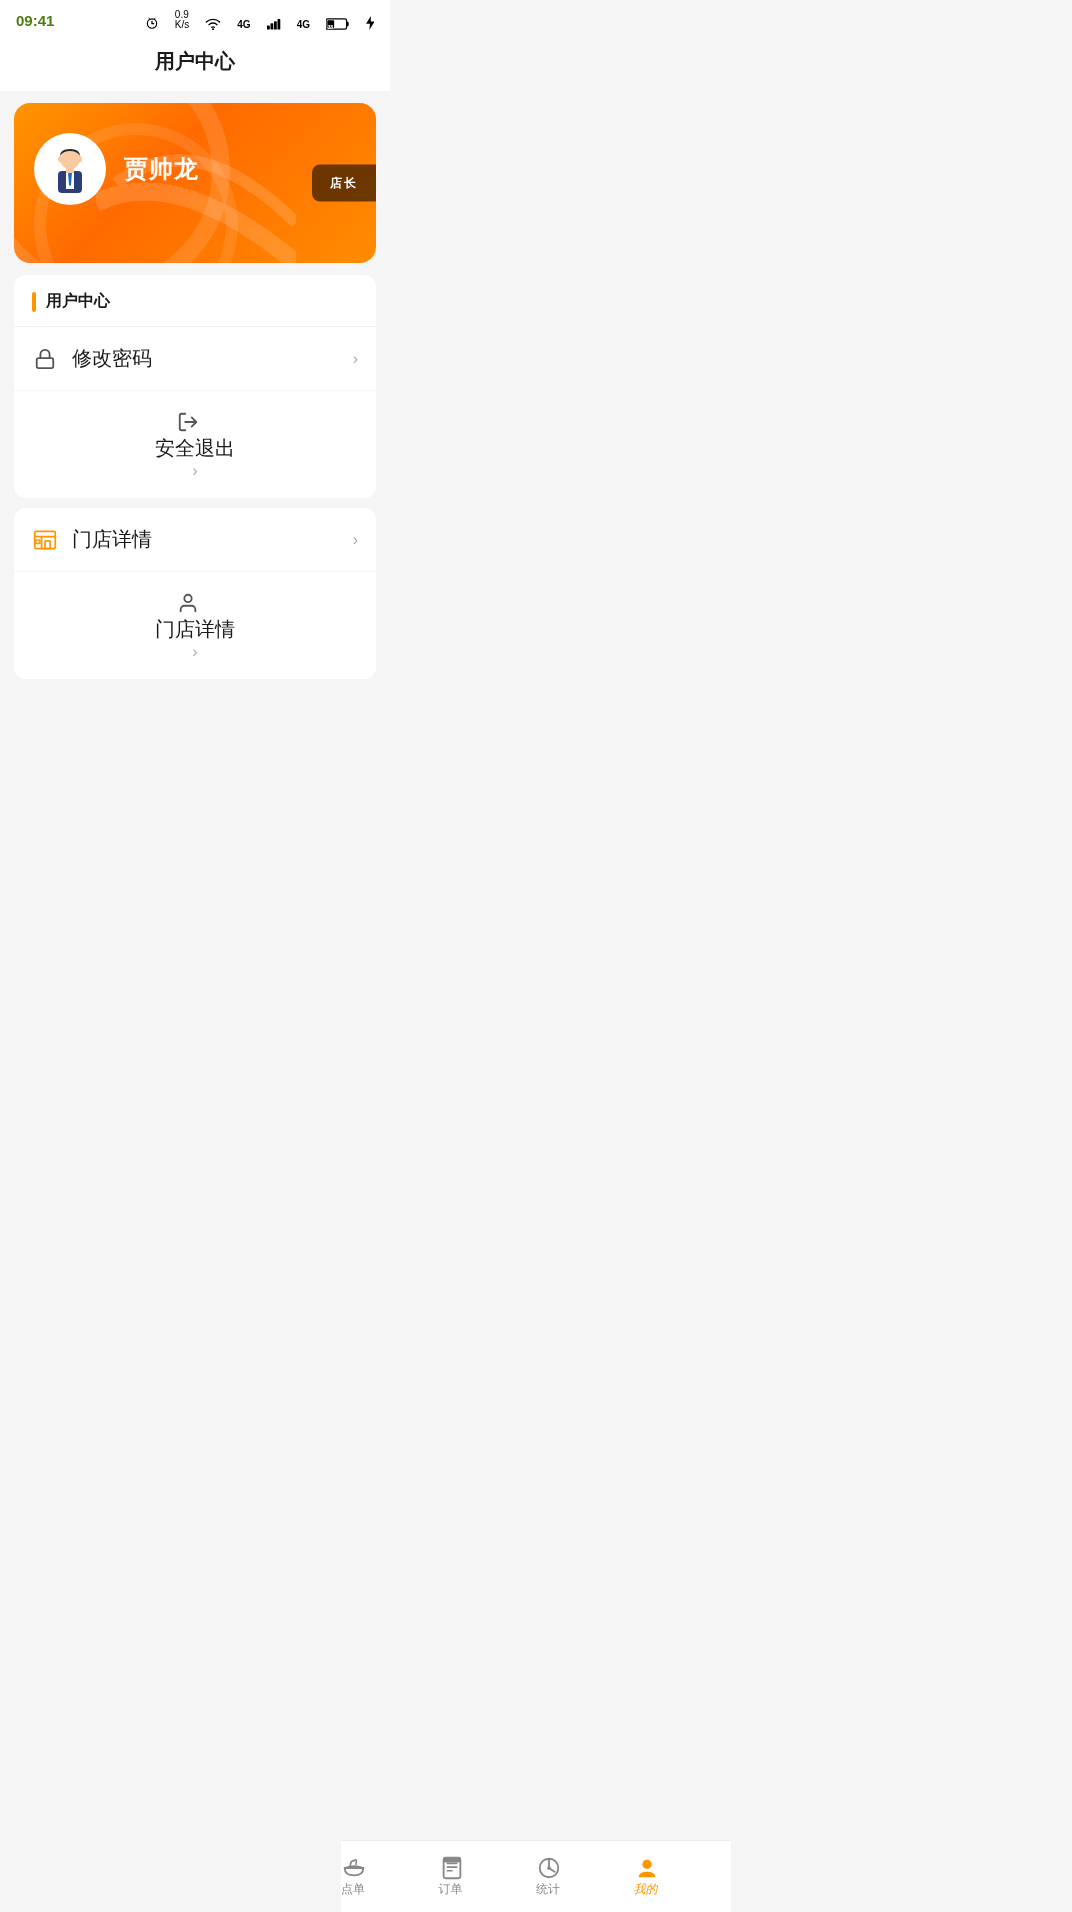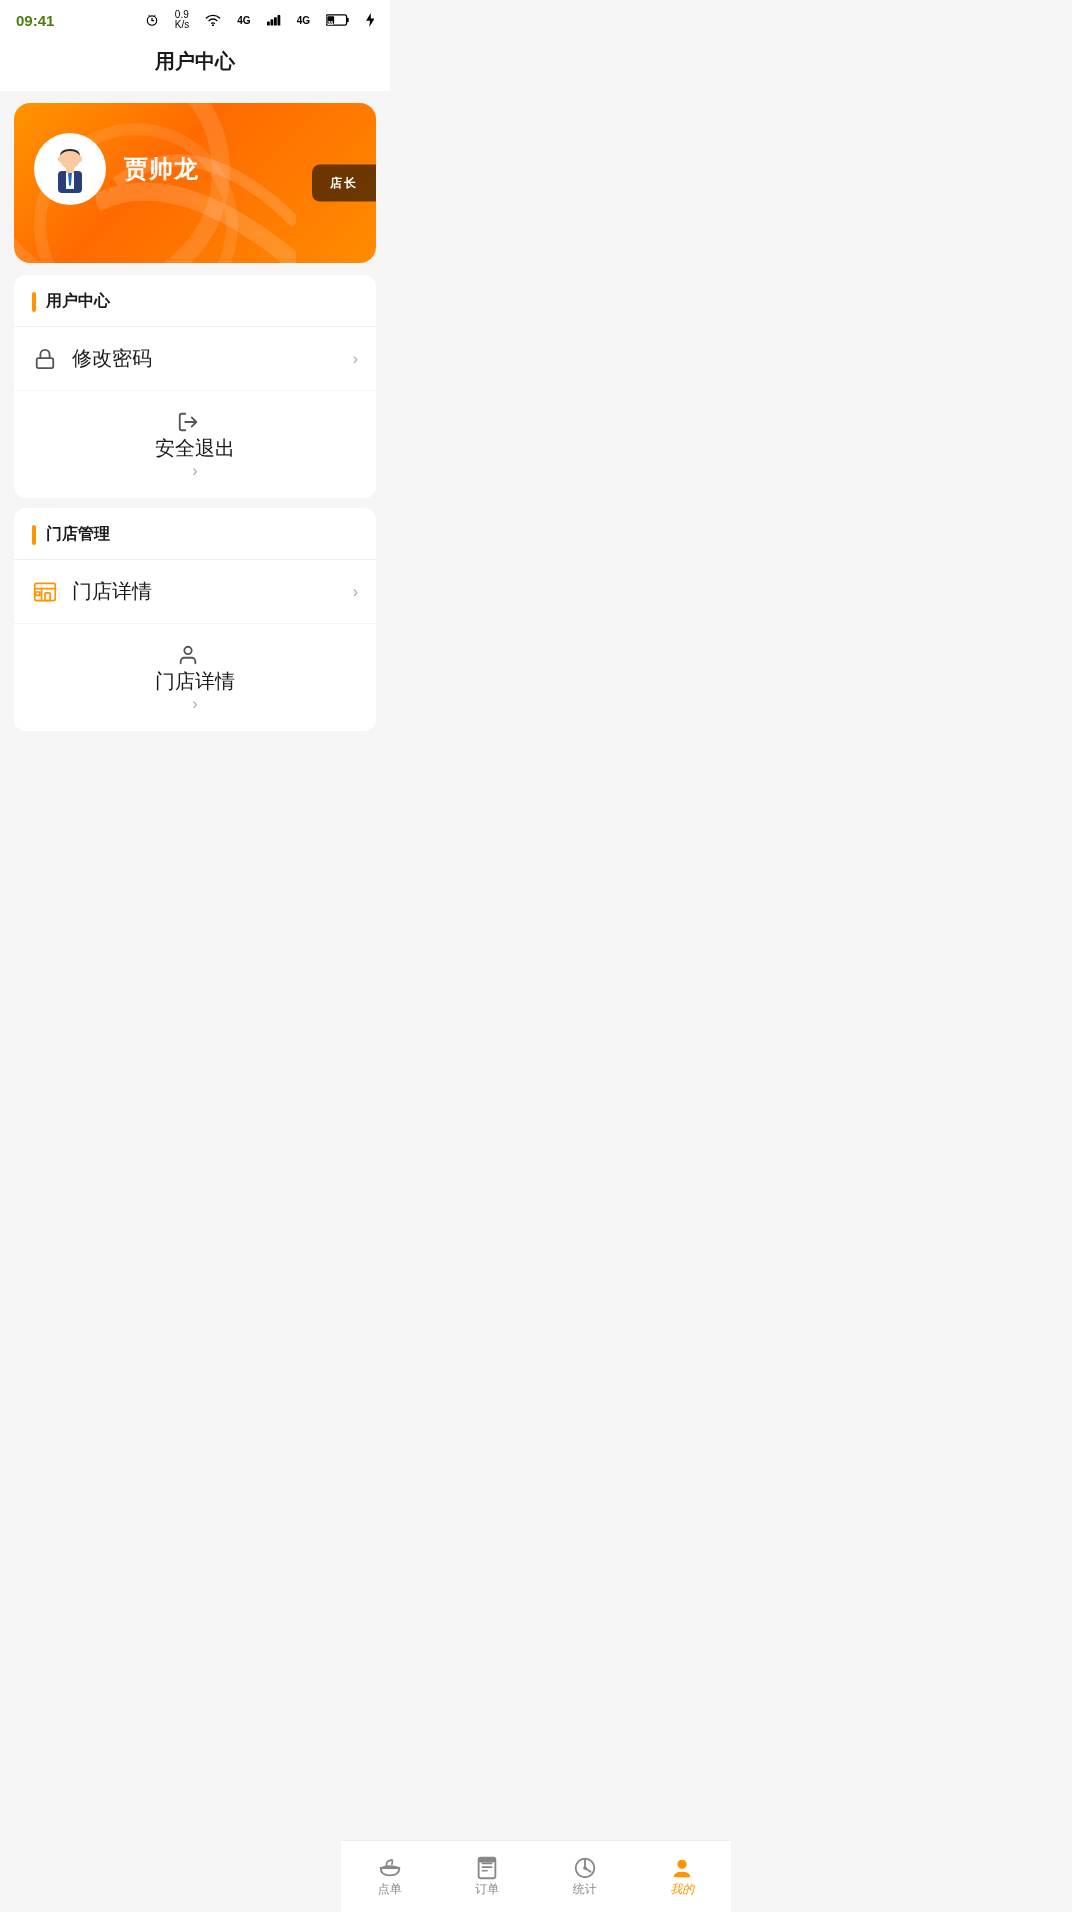--- a/index.html
+++ b/index.html
@@ -21,21 +21,21 @@
       padding: 10px 16px 6px;
       background: #fff;
     }
     .status-time {
       font-size: 15px;
       font-weight: 600;
       color: #4d7c0f;
     }
     .status-icons {
       display: flex;
-      align-items: center;
+      align-items: flex-end;
       gap: 16px;
       font-size: 11px;
       color: #000;
     }
 
     
     .header {
       background: #fff;
       text-align: center;
       padding: 12px 0 16px;
@@ -193,21 +193,21 @@
       background: #fff;
       border-top: 1px solid #ebebeb;
       display: flex;
       align-items: center;
       justify-content: space-around;
       z-index: 100;
     }
     .nav-item {
       display: flex;
       flex-direction: column;
-      align-items: center;
+      align-items: flex-start;
       gap: 0;
       cursor: pointer;
       flex: 1;
       padding: 8px 0;
     }
     .nav-icon {
       width: 26px;
       height: 26px;
       display: flex;
       align-items: center;
@@ -338,24 +338,20 @@
           <polyline points="16 17 21 12 16 7"></polyline>
           <line x1="21" y1="12" x2="9" y2="12"></line>
         </svg>
       </div>
       <span class="menu-label">安全退出</span>
       <span class="menu-arrow">›</span>
     </div>
   </div>
 
   <div class="menu-section">
-    <div class="section-header">
-      <div class="section-bar"></div>
-      <span class="section-title">门店管理</span>
-    </div>
 
     <div class="menu-item">
       <div class="menu-icon">
         <svg width="24" height="22" viewBox="0 0 28 24" fill="none" stroke="#ff9500" stroke-width="2" stroke-linecap="round" stroke-linejoin="round">
           <rect x="2" y="2" width="24" height="20" rx="2"></rect>
           <line x1="2" y1="8" x2="26" y2="8"></line>
           <line x1="10" y1="8" x2="10" y2="22"></line>
           <rect x="14" y="13" width="6" height="9" rx="1"></rect>
           <rect x="3" y="12" width="5" height="4" rx="0.5"></rect>
         </svg>

